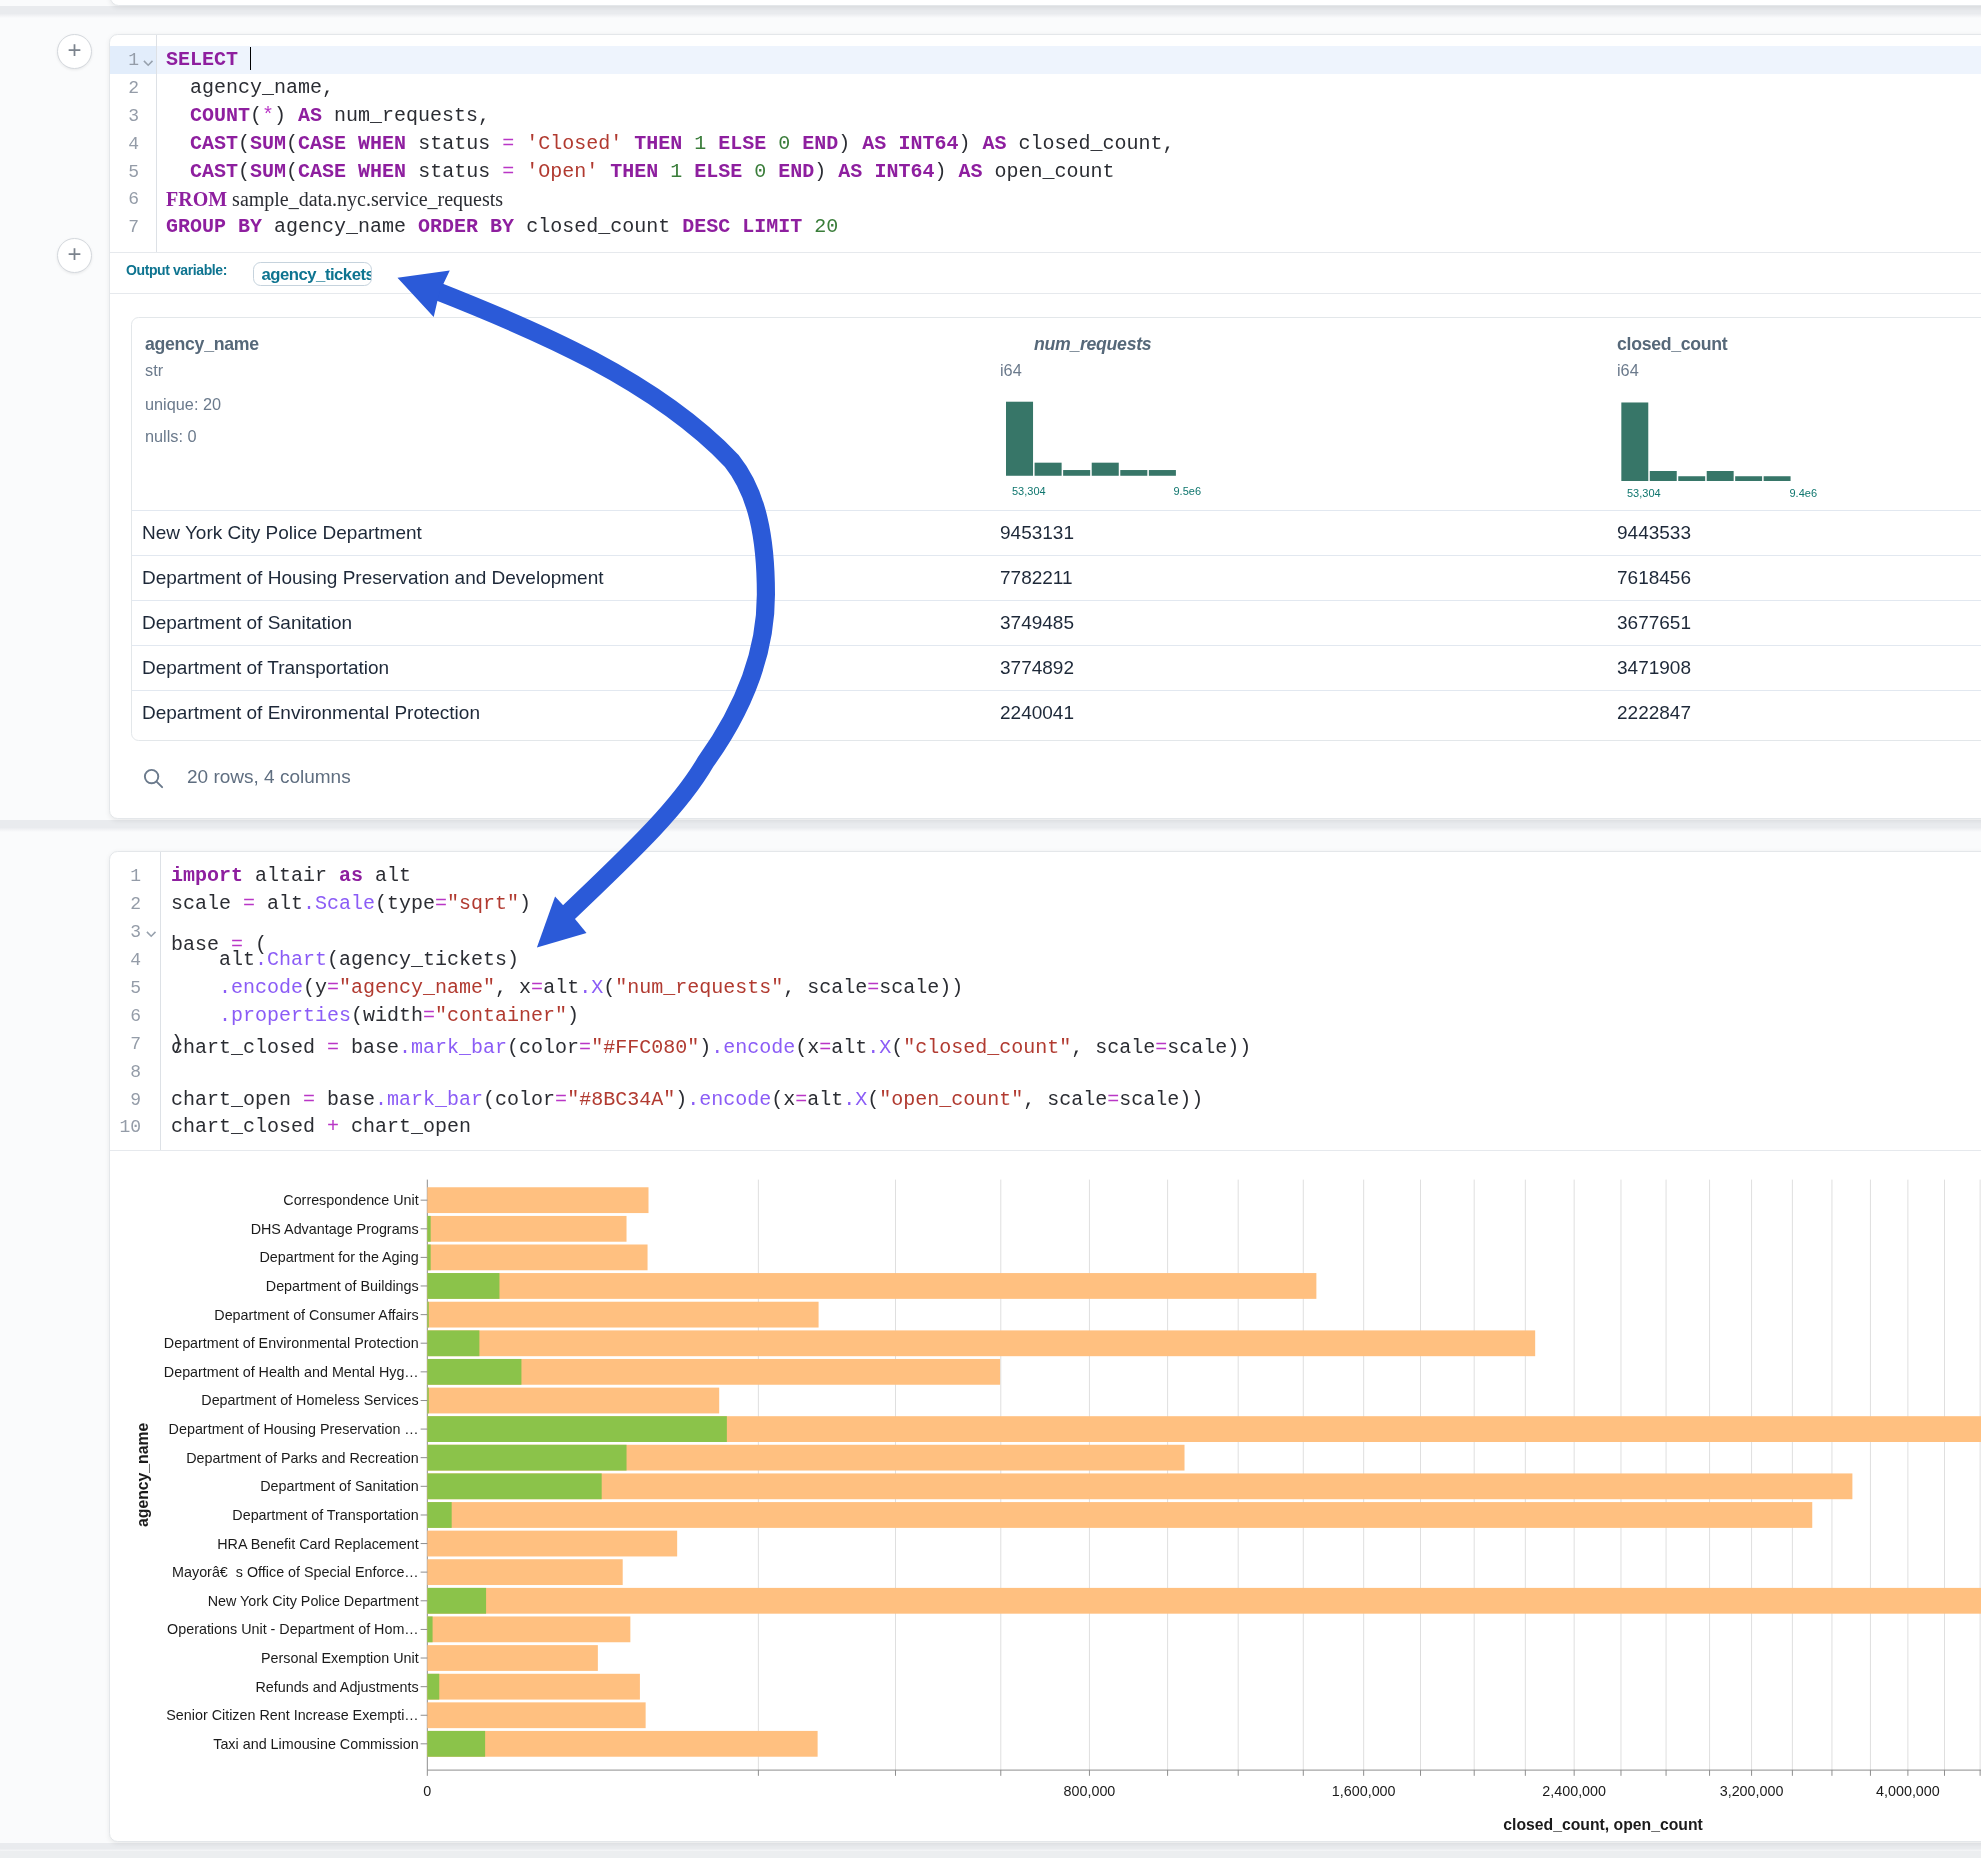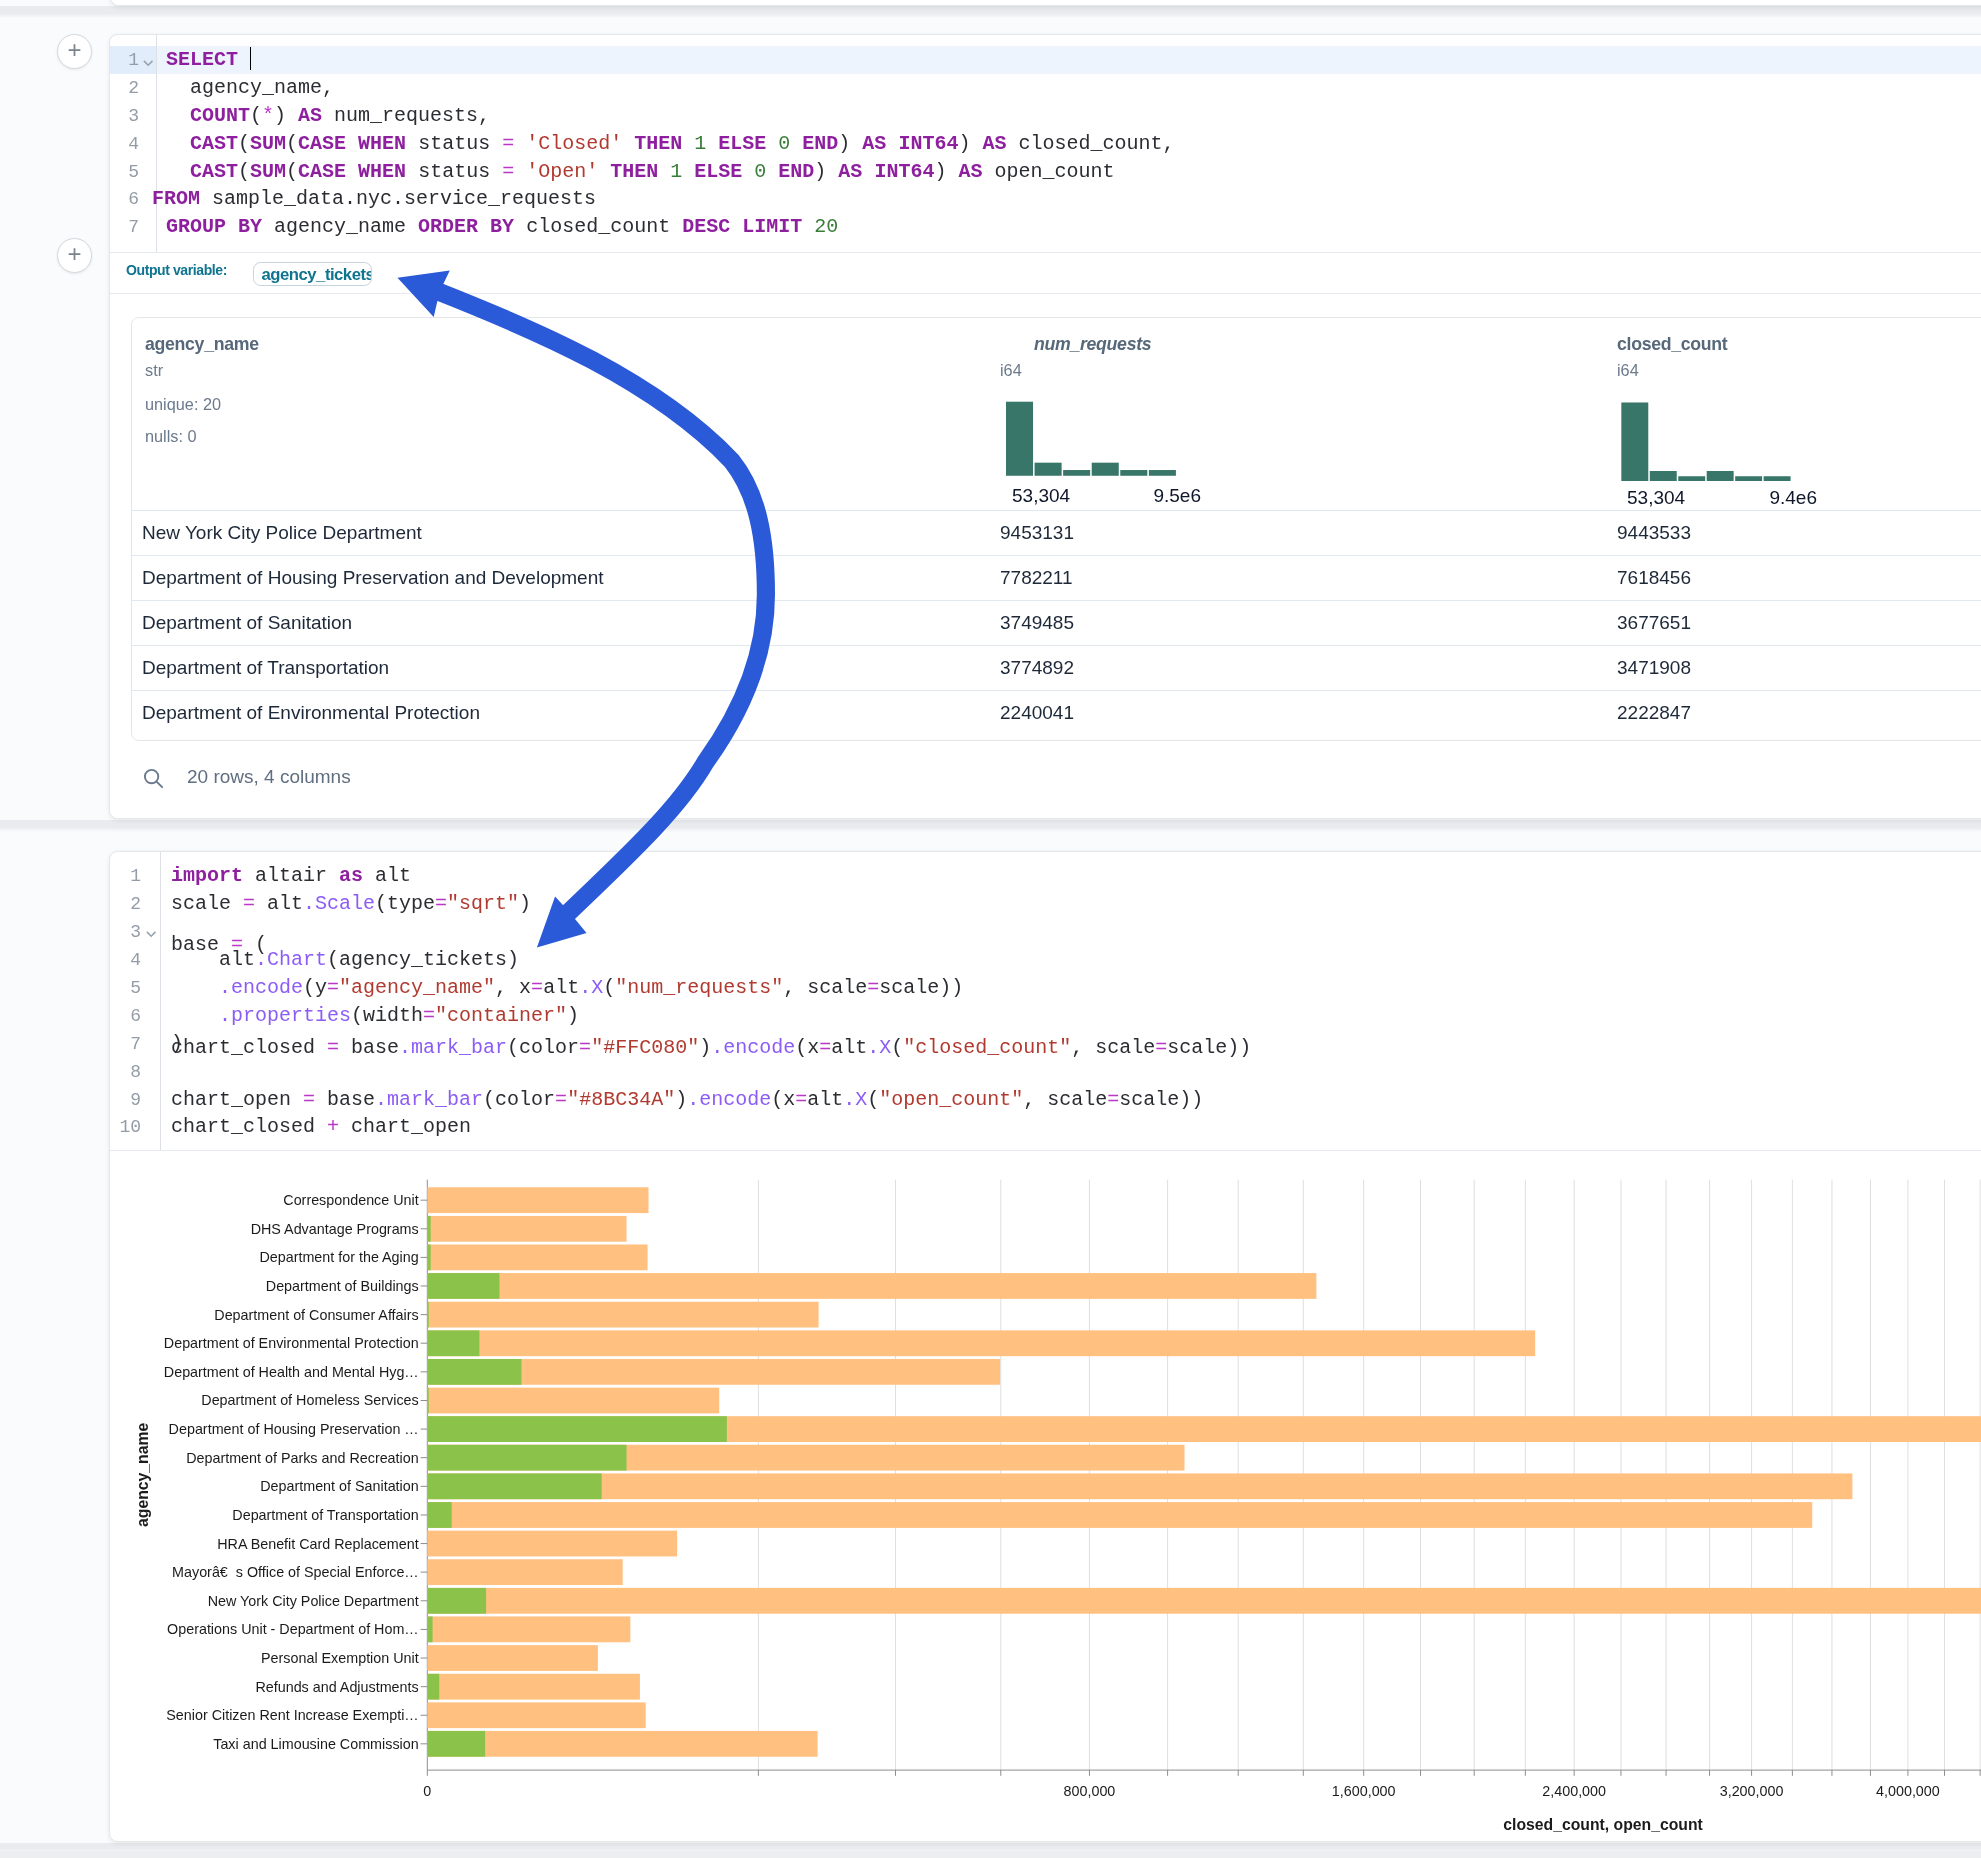--- a/index.html
+++ b/index.html
@@ -13,21 +13,21 @@
 .st { color:#b13a30; }
 .nu { color:#3a7d3a; }
 .fn { color:#8b5cf6; }
 .cursor { border-left:1.9px solid #000; display:inline-block; height:23px; vertical-align:-4.8px; }
 .ln { position:absolute; font-family:"Liberation Mono",monospace; font-size:18px; line-height:28px;
   color:#949ca8; text-align:right; z-index:5; }
 .sep { position:absolute; height:1px; background:#e2e8f0; z-index:2; }
 .rowtxt { position:absolute; font-size:19px; color:#1d2838; height:27px; line-height:27px; z-index:5; }
 .hdr { position:absolute; font-size:17.7px; letter-spacing:-0.3px; font-weight:bold; color:#566879; z-index:5; }
 .sub { position:absolute; font-size:16.3px; color:#6b7a8c; z-index:5; }
-.histlab { position:absolute; font-size:19px; color:#0f172a; z-index:5; }
+.histlab { position:absolute; font-size:11px; color:#0f766e; z-index:5; }
 </style></head>
 <body>
 
 <div style="position:absolute;left:0;top:5.7px;width:1982px;height:12.4px;background:linear-gradient(#e9ebee 0%,#e9ebee 62%,rgba(233,235,238,0) 100%);"></div>
 <div style="position:absolute;left:0;top:820px;width:1982px;height:11.5px;background:linear-gradient(#e9ebee 0%,#e9ebee 62%,rgba(233,235,238,0) 100%);"></div>
 <div style="position:absolute;left:0;top:1843px;width:1982px;height:8.6px;background:linear-gradient(#e9ebee 0%,#e9ebee 62%,rgba(233,235,238,0) 100%);"></div>
 
 <div class="card" style="left:110px;top:-21px;width:1910px;height:27px;"></div>
 
 <div class="card" style="left:109px;top:34px;width:1911px;height:785px;"></div>
@@ -45,21 +45,21 @@
 <div class="ln" style="left:82px;top:185px;width:57px;">6</div>
 <div class="ln" style="left:82px;top:213px;width:57px;">7</div>
 <div style="position:absolute;left:142px;top:54px;z-index:6;"><svg width="12.4" height="8.6" viewBox="0 0 13 9">
       <path d="M2 2 L6.5 6.5 L11 2" stroke="#97a1ad" fill="none" stroke-width="1.6"></path>
     </svg></div>
 <div class="code" style="left:166px;top:46px;"><b class="kw">SELECT</b> <span class="cursor"></span></div>
 <div class="code" style="left:166px;top:74px;">  agency_name,</div>
 <div class="code" style="left:166px;top:102px;">  <b class="kw">COUNT</b>(<span class="op">*</span>) <b class="kw">AS</b> num_requests,</div>
 <div class="code" style="left:166px;top:130px;">  <b class="kw">CAST</b>(<b class="kw">SUM</b>(<b class="kw">CASE</b> <b class="kw">WHEN</b> status <span class="op">=</span> <span class="st">'Closed'</span> <b class="kw">THEN</b> <span class="nu">1</span> <b class="kw">ELSE</b> <span class="nu">0</span> <b class="kw">END</b>) <b class="kw">AS</b> <b class="kw">INT64</b>) <b class="kw">AS</b> closed_count,</div>
 <div class="code" style="left:166px;top:158px;">  <b class="kw">CAST</b>(<b class="kw">SUM</b>(<b class="kw">CASE</b> <b class="kw">WHEN</b> status <span class="op">=</span> <span class="st">'Open'</span> <b class="kw">THEN</b> <span class="nu">1</span> <b class="kw">ELSE</b> <span class="nu">0</span> <b class="kw">END</b>) <b class="kw">AS</b> <b class="kw">INT64</b>) <b class="kw">AS</b> open_count</div>
-<div class="code" style="left:152px;top:185px;"><b class="kw">FROM</b> sample_data.nyc.service_requests</div>
+<div class="code" style="left:166px;top:185px;font-family:Liberation Serif, serif;"><b class="kw">FROM</b> sample_data.nyc.service_requests</div>
 <div class="code" style="left:166px;top:213px;"><b class="kw">GROUP</b> <b class="kw">BY</b> agency_name <b class="kw">ORDER</b> <b class="kw">BY</b> closed_count <b class="kw">DESC</b> <b class="kw">LIMIT</b> <span class="nu">20</span></div>
 
 <div class="sep" style="left:110px;top:252px;width:1872px;background:#e6e9ed;"></div>
 
 <div style="position:absolute;left:126px;top:262px;font-size:14px;letter-spacing:-0.4px;font-weight:bold;color:#0e7490;z-index:5;">Output variable:</div>
 <div style="position:absolute;left:253px;top:262px;width:119px;height:24px;border:1px solid #c6d3dd;border-radius:7.6px;
   overflow:hidden;z-index:5;background:#fff;">
   <div style="position:absolute;left:7.6px;top:1px;font-size:16.7px;letter-spacing:-0.5px;font-weight:bold;color:#0e7490;white-space:nowrap;line-height:21px;">agency_tickets</div>
 </div>
 <div class="sep" style="left:110px;top:293px;width:1872px;background:#e6e9ed;"></div>

